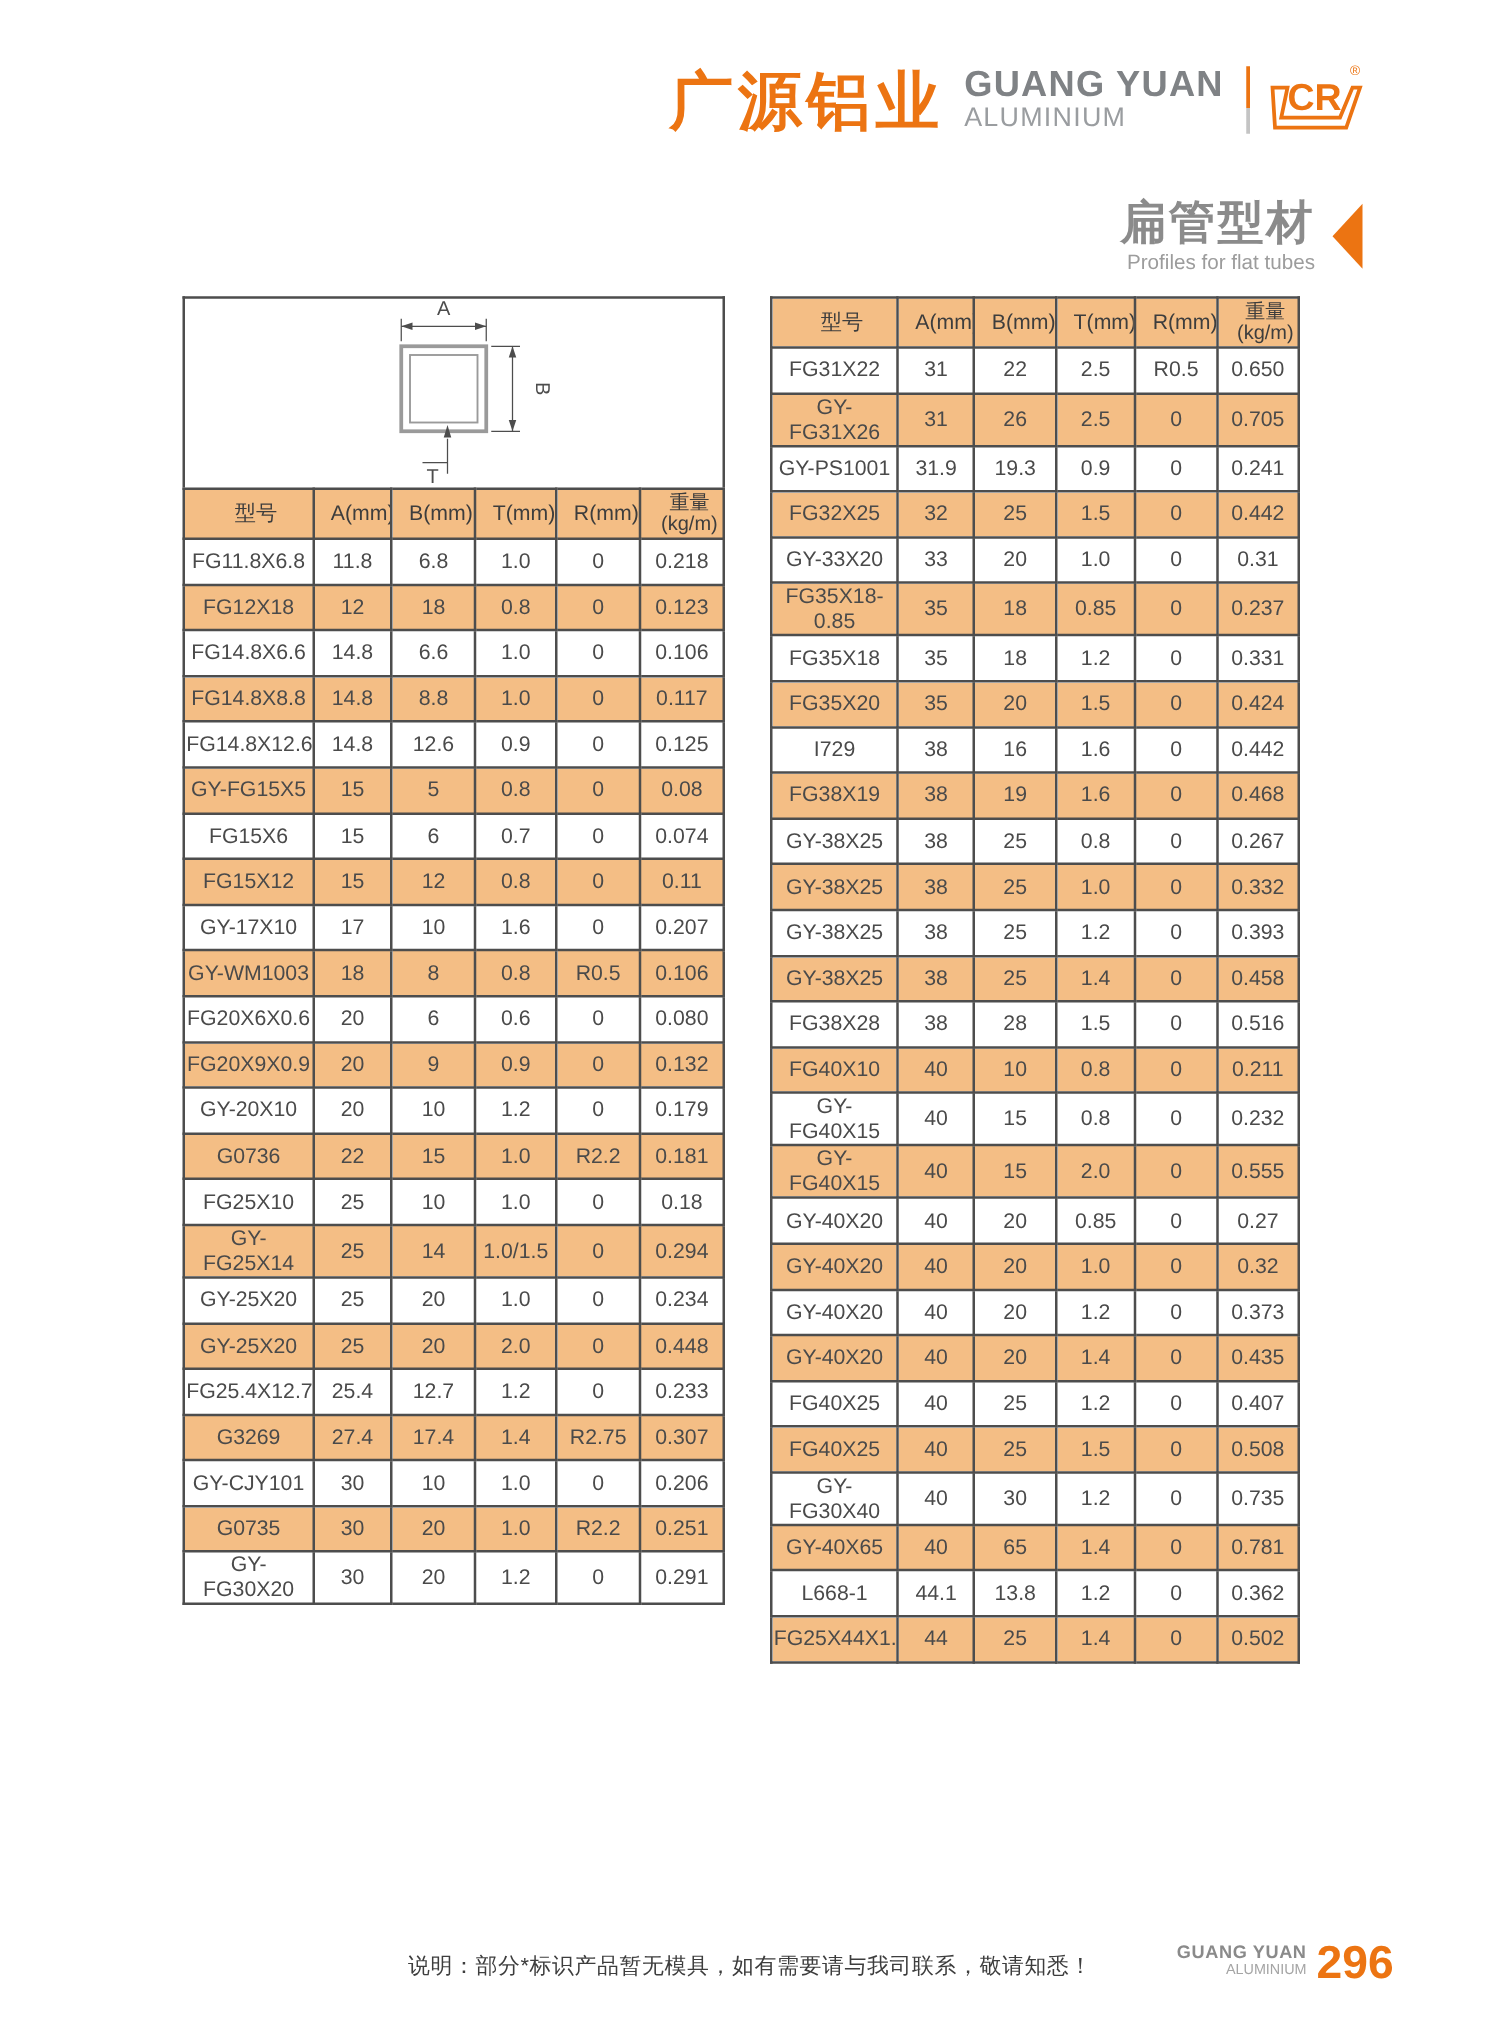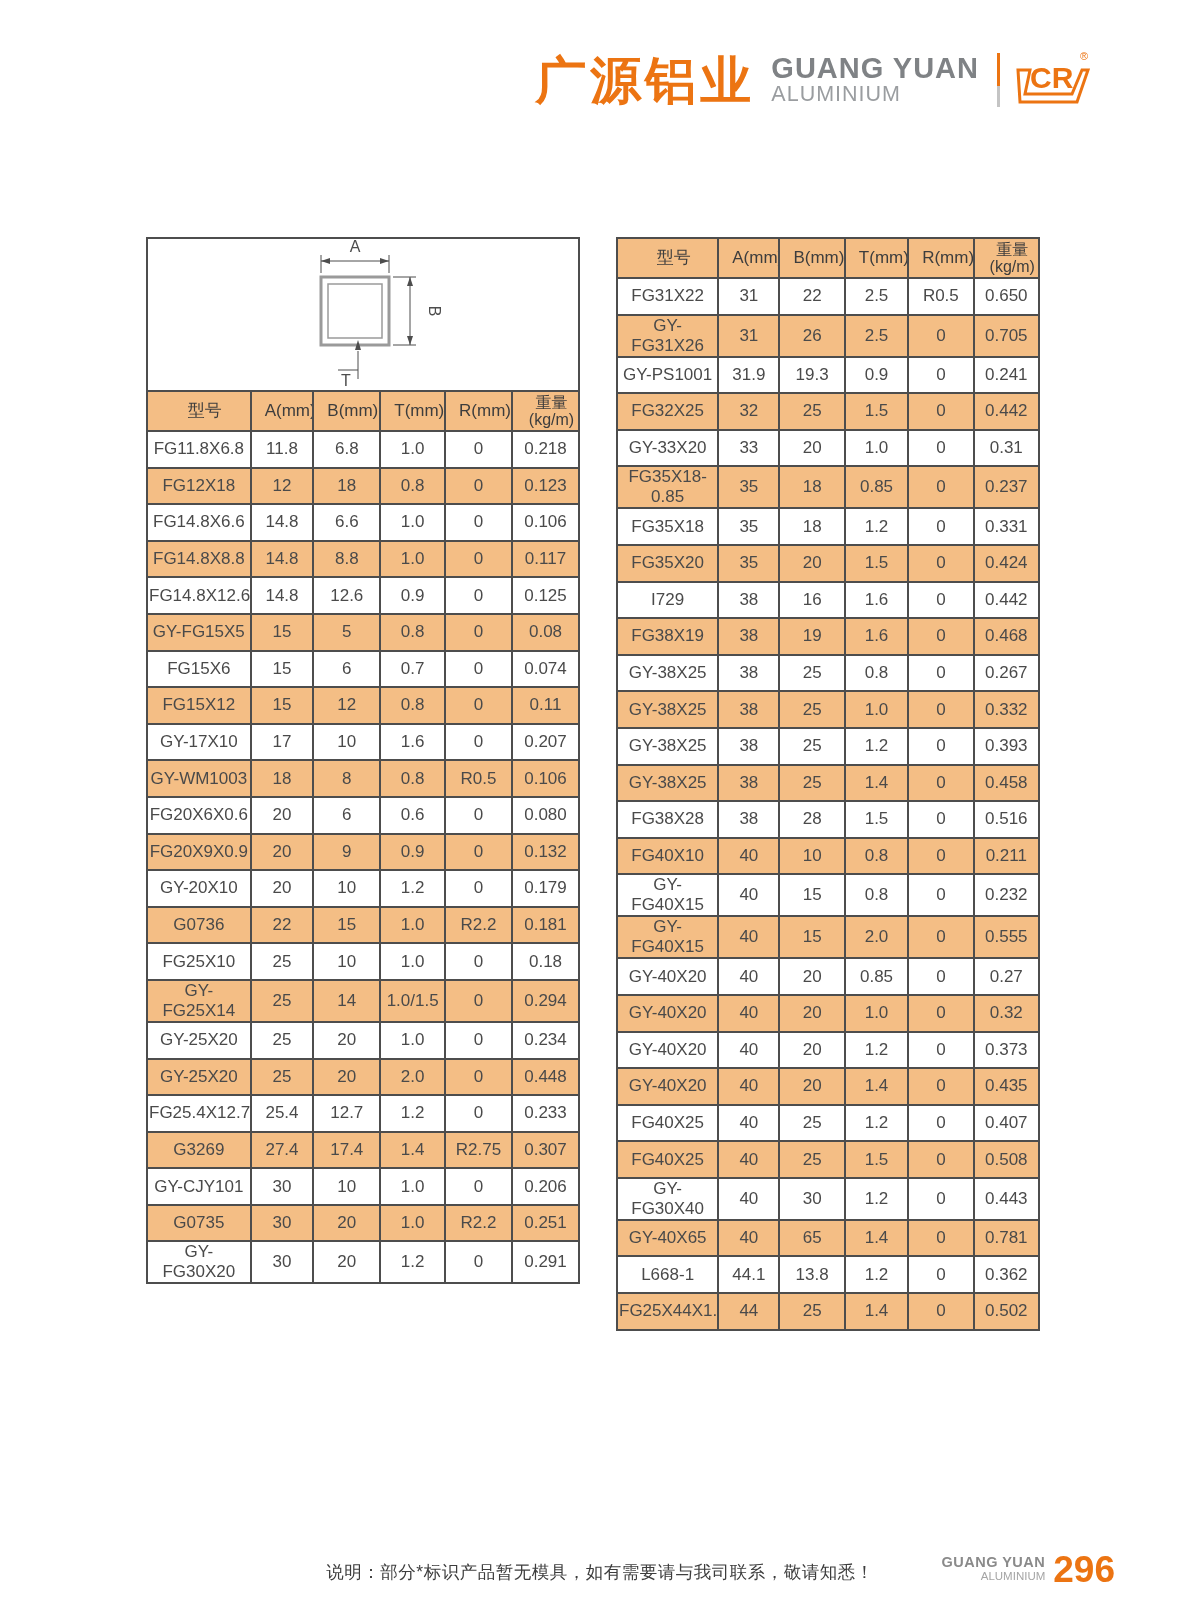--- a/index.html
+++ b/index.html
@@ -61,20 +61,27 @@
     <div class="brand-divider"></div>
     <div class="cr-mark">
       <svg width="78" height="64" viewBox="0 0 78 64">
         <path d="M4 22 L16 22 L11 46 L58 46 L68 22 L74 22 L63 54 L6 54 Z" fill="none" stroke="#ec7412" stroke-width="3" stroke-linejoin="miter"></path>
         <text x="16" y="40" font-size="30" font-weight="bold" fill="#ec7412" font-family="Liberation Sans, sans-serif">CR</text>
         <text x="66" y="12" font-size="11" fill="#ec7412" font-family="Liberation Sans, sans-serif">®</text>
       </svg>
     </div>
   </div>
 
+  <div class="section-title">
+    <div class="section-text">
+      <div class="cn">扁管型材</div>
+      <div class="en">Profiles for flat tubes</div>
+    </div>
+    <div class="section-triangle"></div>
+  </div>
 
   <div class="left-col">
     <div class="diagram-box">
       <svg width="430" height="149" viewBox="0 0 430 149">
 
         <rect x="173" y="38" width="68" height="68" fill="none" stroke="#9a9a9a" stroke-width="3"></rect>
         <rect x="180" y="45" width="54" height="54" fill="none" stroke="#9a9a9a" stroke-width="1.5"></rect>
 
         <line x1="173" y1="34" x2="173" y2="16" stroke="#4d4d4d" stroke-width="1"></line>
         <line x1="241" y1="34" x2="241" y2="16" stroke="#4d4d4d" stroke-width="1"></line>
@@ -522,21 +529,21 @@
             <td>1.5</td>
             <td>0</td>
             <td>0.508</td>
           </tr>
           <tr>
             <td>GY-FG30X40</td>
             <td>40</td>
             <td>30</td>
             <td>1.2</td>
             <td>0</td>
-            <td>0.443</td>
+            <td>0.735</td>
           </tr>
           <tr>
             <td>GY-40X65</td>
             <td>40</td>
             <td>65</td>
             <td>1.4</td>
             <td>0</td>
             <td>0.781</td>
           </tr>
           <tr>

